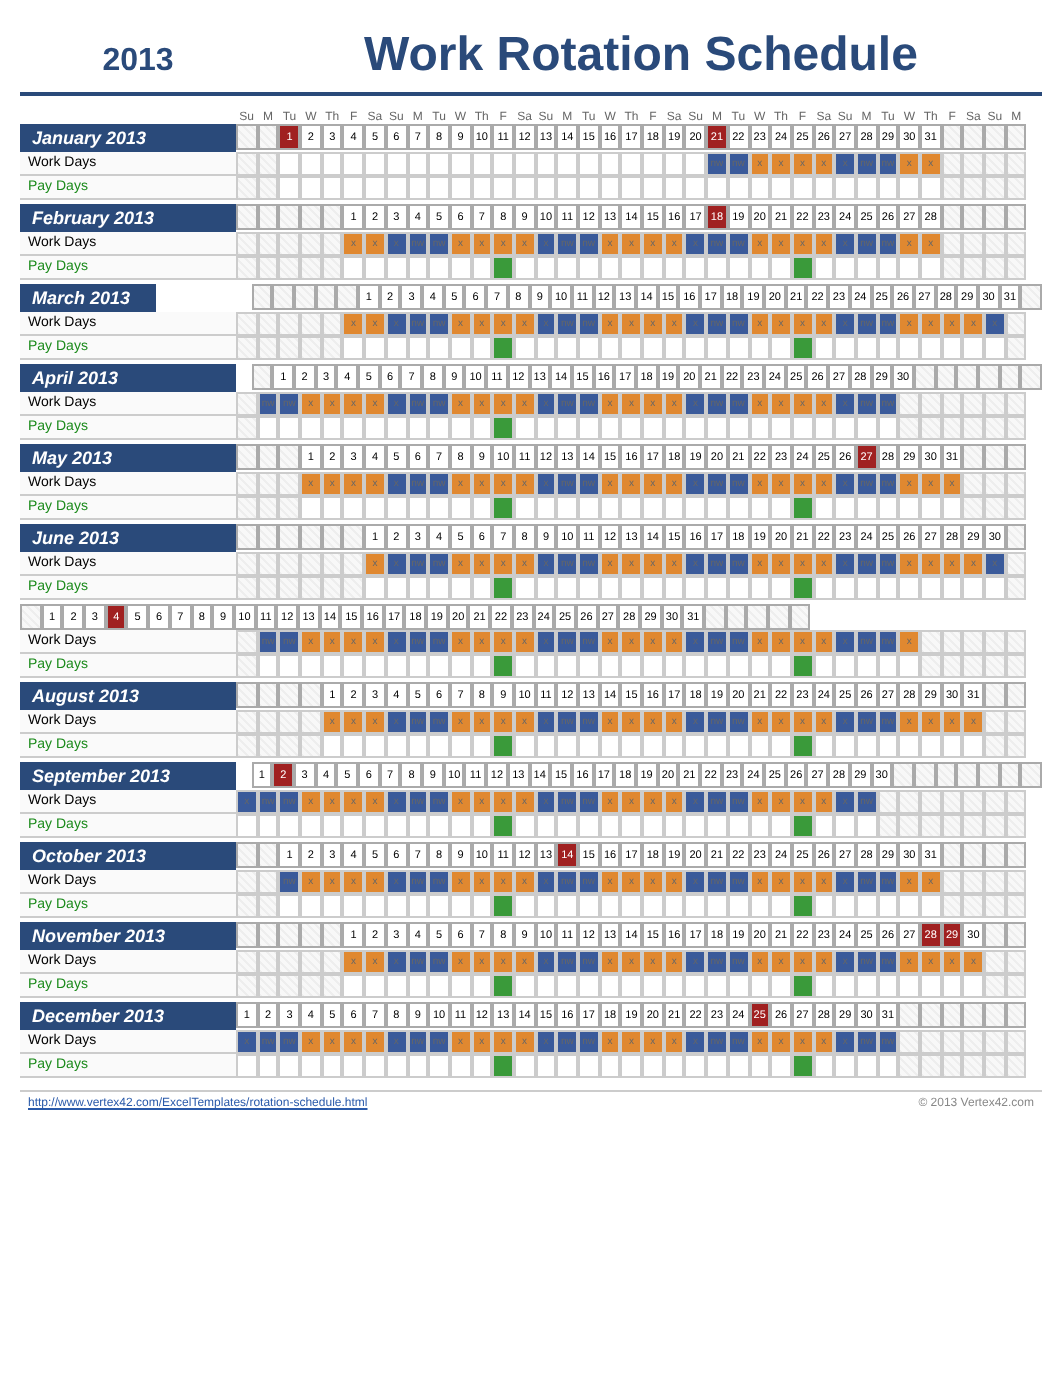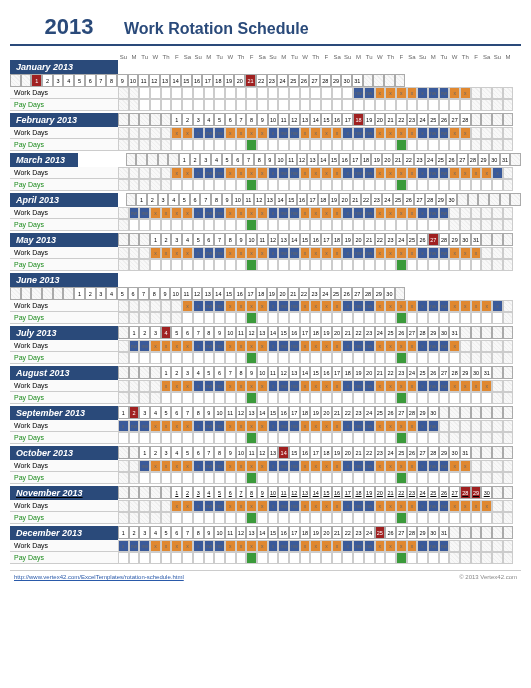--- a/index.html
+++ b/index.html
@@ -1,19 +1,19 @@
 <!DOCTYPE html>
 <html><head>
 <meta charset="utf-8">
 <style>
 *{box-sizing:border-box;margin:0;padding:0}
 body{background:#fff;font-family:Arial,sans-serif;font-size:7px;width:531px;padding:14px 10px 8px}
 .hdr{display:flex;align-items:baseline;border-bottom:2px solid #2a4a7a;padding:0 4px 4px;margin-bottom:8px}
-.yr{color:#2a4a7a;font-size:22px;font-weight:bold;width:110px;text-align:center}
-.ttl{color:#2a4a7a;font-size:16px;font-weight:bold;flex:1;text-align:left}
+.yr{color:#2a4a7a;font-size:16px;font-weight:bold;width:110px;text-align:center}
+.ttl{color:#2a4a7a;font-size:24px;font-weight:bold;flex:1;text-align:center}
 .dow{display:flex;margin-left:108px}
 .dow span{width:10.7px;text-align:center;color:#666;font-size:6px}
 .month{margin-bottom:2px}
 .mhdr{background:#2a4a7a;color:#fff;font-weight:bold;font-style:italic;font-size:9px;padding:2px 6px;width:108px;display:inline-block;vertical-align:top}
 .days{display:inline-flex;vertical-align:top}
 .day{width:10.7px;height:13px;border:0.5px solid #aaa;font-size:5.5px;text-align:center;line-height:12px;background:#fff}
 .day.pad{background:repeating-linear-gradient(45deg,#eee,#eee 1px,#f8f8f8 1px,#f8f8f8 3px)}
 .day.hol{background:#a02020;color:#fff}
 .row{display:flex;height:12px}
 .rlbl{width:108px;padding-left:4px;font-size:7px;line-height:12px;border-bottom:0.5px solid #ccc;background:#fafafa}
@@ -71,21 +71,21 @@
     <span>W</span>
     <span>Th</span>
     <span>F</span>
     <span>Sa</span>
     <span>Su</span>
     <span>M</span>
   </div>
 
 <div id="months">
     <div class="month">
-      <div style="display: flex; flex-direction: column;">
+      <div style="display: flex;">
         <div class="mhdr">January 2013</div>
         <div class="days">
           <div class="day pad"></div>
           <div class="day pad"></div>
           <div class="day hol">1</div>
           <div class="day">2</div>
           <div class="day">3</div>
           <div class="day">4</div>
           <div class="day">5</div>
           <div class="day">6</div>
@@ -711,21 +711,21 @@
           <div class="c"></div>
           <div class="c"></div>
           <div class="c"></div>
           <div class="c pad"></div>
           <div class="c pad"></div>
           <div class="c pad"></div>
         </div>
       </div>
     </div>
     <div class="month">
-      <div style="display: flex; flex-direction: column;">
+      <div style="display: flex;">
         <div class="mhdr">June 2013</div>
         <div class="days">
           <div class="day pad"></div>
           <div class="day pad"></div>
           <div class="day pad"></div>
           <div class="day pad"></div>
           <div class="day pad"></div>
           <div class="day pad"></div>
           <div class="day">1</div>
           <div class="day">2</div>
@@ -840,21 +840,20 @@
           <div class="c"></div>
           <div class="c"></div>
           <div class="c"></div>
           <div class="c"></div>
           <div class="c pad"></div>
         </div>
       </div>
     </div>
     <div class="month">
       <div style="display: flex;">
-        <div class="mhdr">July 2013</div>
         <div class="days">
           <div class="day pad"></div>
           <div class="day">1</div>
           <div class="day">2</div>
           <div class="day">3</div>
           <div class="day hol">4</div>
           <div class="day">5</div>
           <div class="day">6</div>
           <div class="day">7</div>
           <div class="day">8</div>
@@ -1095,21 +1094,21 @@
           <div class="c"></div>
           <div class="c"></div>
           <div class="c"></div>
           <div class="c"></div>
           <div class="c pad"></div>
           <div class="c pad"></div>
         </div>
       </div>
     </div>
     <div class="month">
-      <div style="display: flex;">
+      <div style="display: flex; justify-content: space-between;">
         <div class="mhdr">September 2013</div>
         <div class="days">
           <div class="day">1</div>
           <div class="day hol">2</div>
           <div class="day">3</div>
           <div class="day">4</div>
           <div class="day">5</div>
           <div class="day">6</div>
           <div class="day">7</div>
           <div class="day">8</div>
@@ -1351,21 +1350,21 @@
           <div class="c"></div>
           <div class="c"></div>
           <div class="c pad"></div>
           <div class="c pad"></div>
           <div class="c pad"></div>
           <div class="c pad"></div>
         </div>
       </div>
     </div>
     <div class="month">
-      <div style="display: flex; text-decoration: underline;">
+      <div style="display: flex;">
         <div class="mhdr">November 2013</div>
         <div class="days">
           <div class="day pad"></div>
           <div class="day pad"></div>
           <div class="day pad"></div>
           <div class="day pad"></div>
           <div class="day pad"></div>
           <div class="day">1</div>
           <div class="day">2</div>
           <div class="day">3</div>

